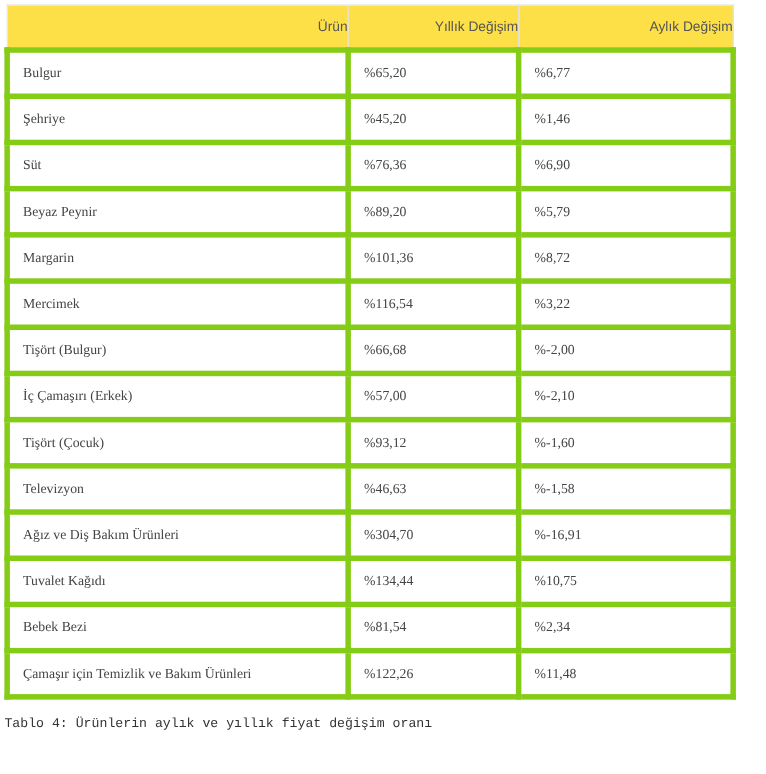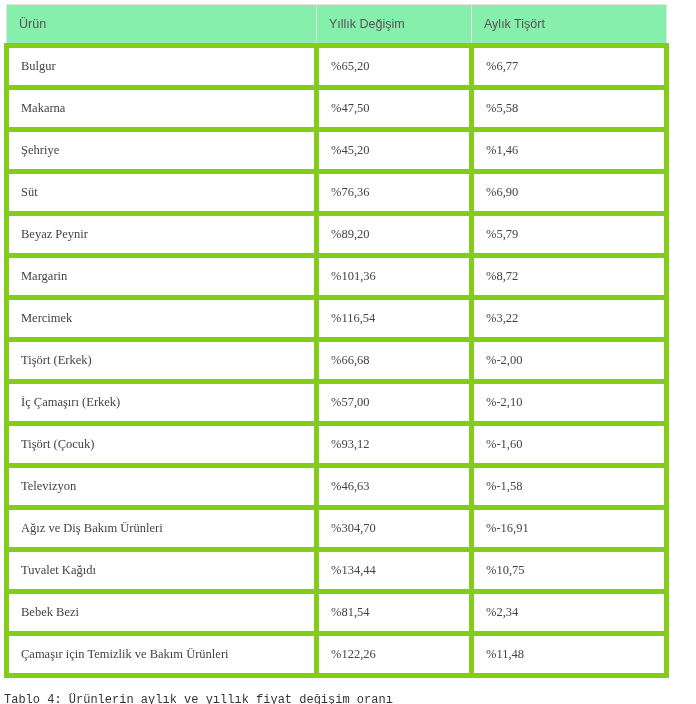--- a/index.html
+++ b/index.html
@@ -22,27 +22,27 @@
     border-collapse: collapse;
     width: 660px;
     margin: 0 0 0 4px;
     table-layout: fixed;
     background: #ffffff;
   }
   table.price-table col.c1 { width: 310px; }
   table.price-table col.c2 { width: 155px; }
   table.price-table col.c3 { width: 195px; }
   table.price-table th {
-    text-align: left;
+    text-align: right;
     font-weight: normal;
     font-size: 12.5px;
     color: #555555;
     padding: 12px 0 12px 12px;
     border: 1px solid #e3e3e3;
-    background: #86efac;
+    background: #fde047;
     vertical-align: middle;
     height: 14px;
   }
   table.price-table td {
     text-align: left;
     font-size: 12.5px;
     color: #444444;
     padding: 11px 0 11px 12px;
     border: 5px solid #84cc16;
     vertical-align: middle;
@@ -68,33 +68,28 @@
   <table class="price-table">
     <colgroup>
       <col class="c1">
       <col class="c2">
       <col class="c3">
     </colgroup>
     <thead>
       <tr>
         <th>Ürün</th>
         <th>Yıllık Değişim</th>
-        <th>Aylık Tişört</th>
+        <th>Aylık Değişim</th>
       </tr>
     </thead>
     <tbody>
       <tr>
         <td>Bulgur</td>
         <td>%65,20</td>
         <td>%6,77</td>
-      </tr>
-      <tr>
-        <td>Makarna</td>
-        <td>%47,50</td>
-        <td>%5,58</td>
       </tr>
       <tr>
         <td>Şehriye</td>
         <td>%45,20</td>
         <td>%1,46</td>
       </tr>
       <tr>
         <td>Süt</td>
         <td>%76,36</td>
         <td>%6,90</td>
@@ -108,21 +103,21 @@
         <td>Margarin</td>
         <td>%101,36</td>
         <td>%8,72</td>
       </tr>
       <tr>
         <td>Mercimek</td>
         <td>%116,54</td>
         <td>%3,22</td>
       </tr>
       <tr>
-        <td>Tişört (Erkek)</td>
+        <td>Tişört (Bulgur)</td>
         <td>%66,68</td>
         <td>%-2,00</td>
       </tr>
       <tr>
         <td>İç Çamaşırı (Erkek)</td>
         <td>%57,00</td>
         <td>%-2,10</td>
       </tr>
       <tr>
         <td>Tişört (Çocuk)</td>

